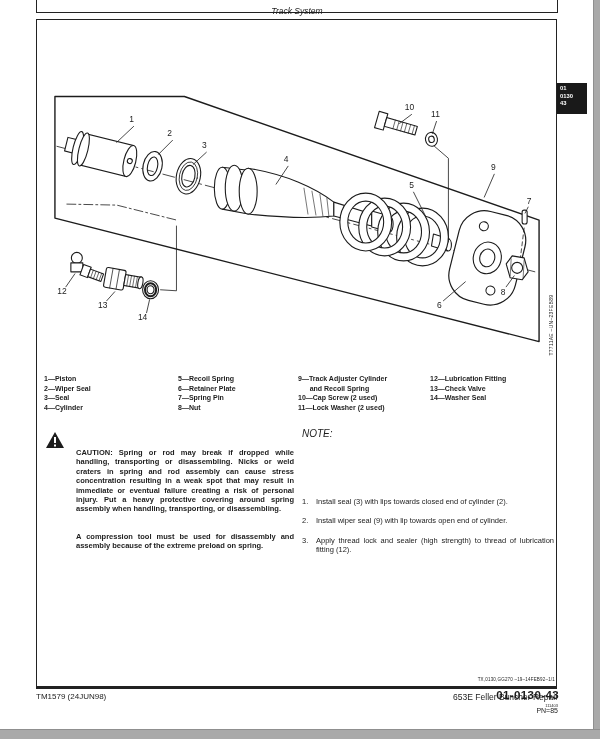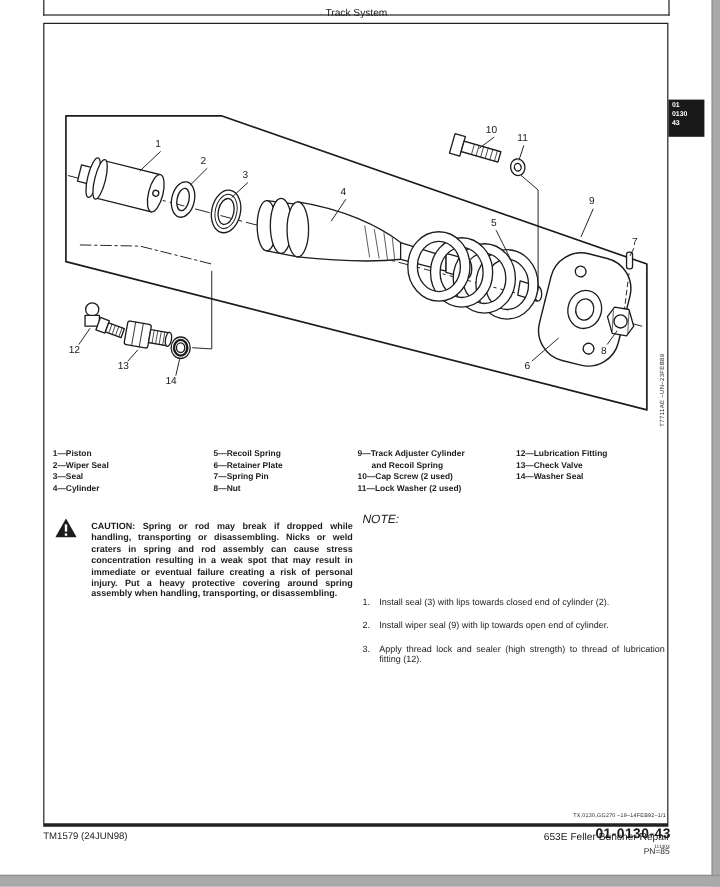--- a/index.html
+++ b/index.html
@@ -1,33 +1,33 @@
 <!DOCTYPE html>
 <html><head>
 <meta charset="utf-8">
 <style>
   html,body{margin:0;padding:0;}
   body{width:600px;height:739px;background:#ffffff;font-family:"Liberation Sans",sans-serif;color:#1c1c1c;overflow:hidden;}
   .page{position:relative;width:600px;height:739px;background:#ffffff;}
   .edge-right{position:absolute;left:593px;top:0;width:7px;height:739px;background:#a9a9a9;border-left:1px solid #8f8f8f;}
   .edge-bottom{position:absolute;left:0;top:729px;width:600px;height:10px;background:#a9a9a9;border-top:1px solid #8f8f8f;}
   .top-box{position:absolute;left:36px;top:0;width:520px;height:12px;border-left:1.5px solid #222;border-right:1.5px solid #222;border-bottom:1.5px solid #222;text-align:center;}
-  .top-box .hdr{font-size:8.5px;line-height:11px;}
+  .top-box .hdr{font-size:8.5px;font-style:italic;line-height:11px;}
   .main-box{position:absolute;left:36px;top:19px;width:519px;height:666px;border:1.5px solid #222;border-bottom-width:3px;background:#fff;}
   .title{position:absolute;left:44px;top:26px;font-size:11px;font-weight:bold;letter-spacing:.1px;}
   .figure{position:absolute;left:37px;top:76px;}
   svg text{font-family:"Liberation Sans",sans-serif;font-size:8.5px;fill:#1c1c1c;}
   svg .vid{font-size:5px;letter-spacing:.3px;}
   .pcol{position:absolute;top:374px;font-size:7px;font-weight:bold;line-height:9.6px;}
   .pcol div{white-space:pre;}
   .c1{left:44px;} .c2{left:178px;} .c3{left:298px;} .c4{left:430px;}
   .caution{position:absolute;left:46px;top:430px;width:250px;}
   .warn-icon{position:absolute;left:0;top:2px;}
   .caution-text{margin-left:30px;width:218px;font-size:7.5px;font-weight:bold;line-height:9.4px;text-align:justify;}
-  .caution-text p{margin:4px 0 9px 0;}
+  .caution-text p{margin:18px 0 9px 0;}
   .note{position:absolute;left:302px;top:429px;width:252px;font-size:10px;font-style:italic;line-height:9.4px;text-align:justify;padding-left:0;}
   .note-label{position:absolute;left:0;top:0;font-weight:normal;}
   .note-body{margin-left:32px;}
   .steps{position:absolute;left:302px;top:497px;width:252px;font-size:7.5px;line-height:9.4px;}
   .step{position:relative;padding-left:14px;margin-bottom:10px;text-align:justify;}
   .step .num{position:absolute;left:0;top:0;}
   .figref{position:absolute;left:36px;top:677px;width:519px;text-align:right;font-size:4.5px;letter-spacing:.2px;}
   .f-left{position:absolute;left:36px;top:692px;font-size:8px;}
   .f-center{position:absolute;left:0;top:689px;width:559px;text-align:right;font-size:11.5px;font-weight:bold;letter-spacing:.4px;}
   .f-right{position:absolute;left:36px;top:692px;width:522px;text-align:right;font-size:8.5px;}
@@ -235,20 +235,21 @@
   </div>
 
   <div class="caution">
     <svg class="warn-icon" width="18" height="16" viewBox="0 0 18 16">
       <path d="M9 0 L18 16 L0 16 Z" fill="#1c1c1c"></path>
       <rect x="8" y="5" width="2" height="6" fill="#fff"></rect>
       <rect x="8" y="12.5" width="2" height="2" fill="#fff"></rect>
     </svg>
     <div class="caution-text">
       <p>CAUTION: Spring or rod may break if dropped while handling, transporting or disassembling. Nicks or weld craters in spring and rod assembly can cause stress concentration resulting in a weak spot that may result in immediate or eventual failure creating a risk of personal injury. Put a heavy protective covering around spring assembly when handling, transporting, or disassembling.</p>
+      <p>A compression tool must be used for disassembly and assembly because of the extreme preload on spring.</p>
     </div>
   </div>
 
   <div class="note">
     <span class="note-label">NOTE:</span>
   </div>
 
   <div class="steps">
     <div class="step">
       <span class="num">1.</span>

